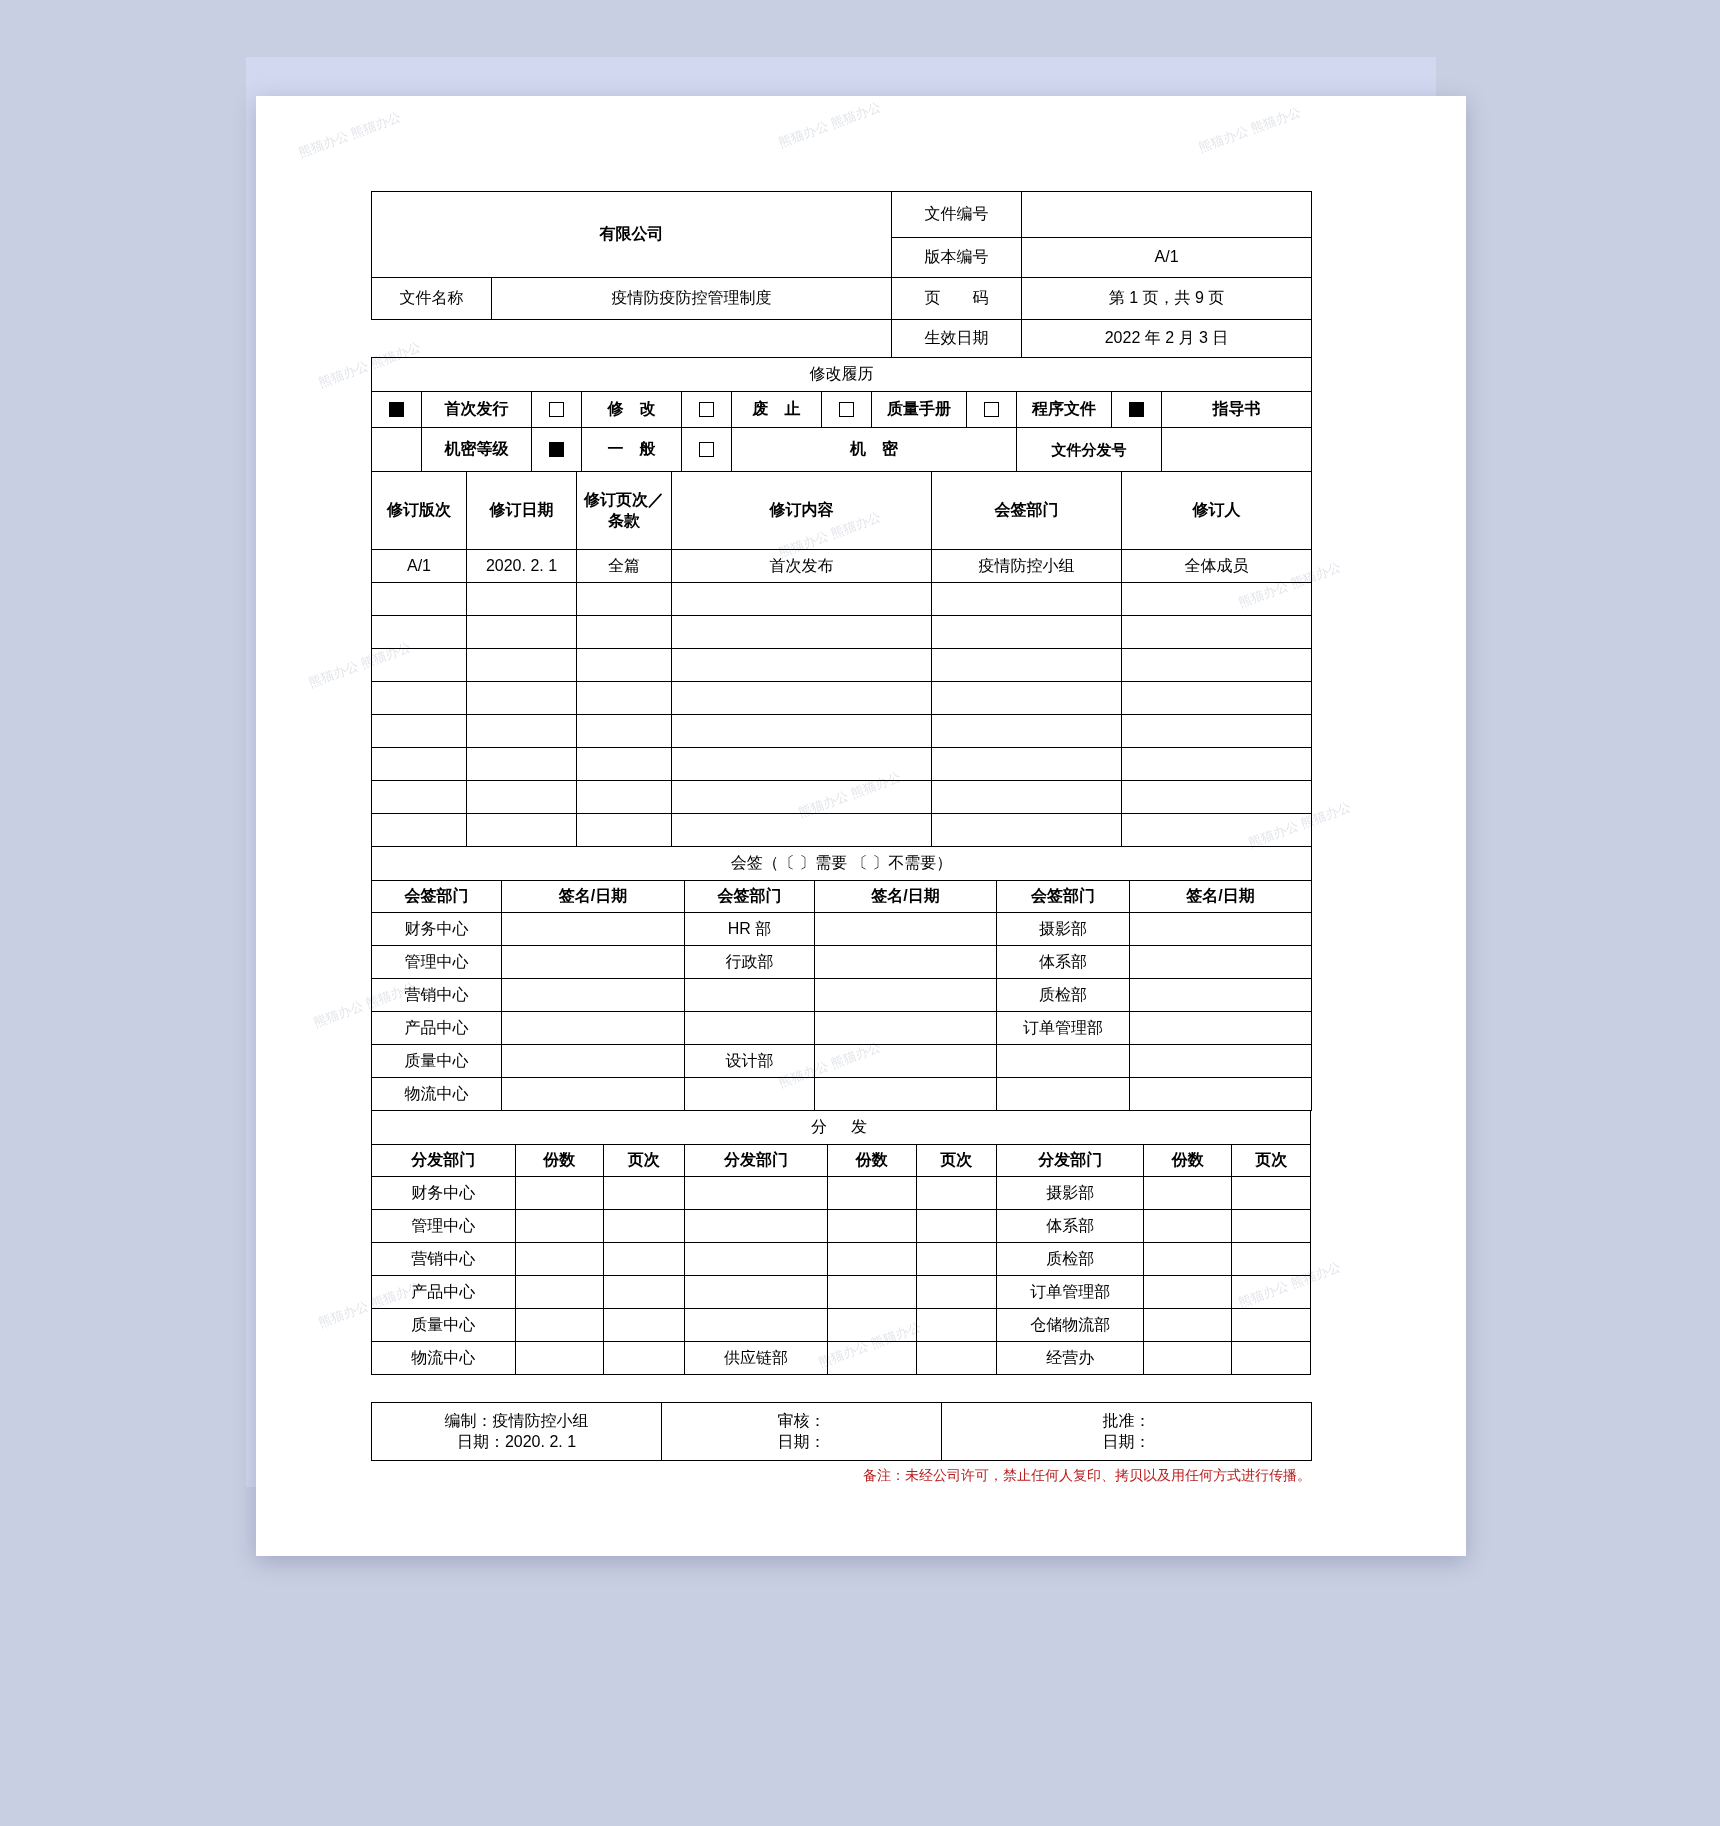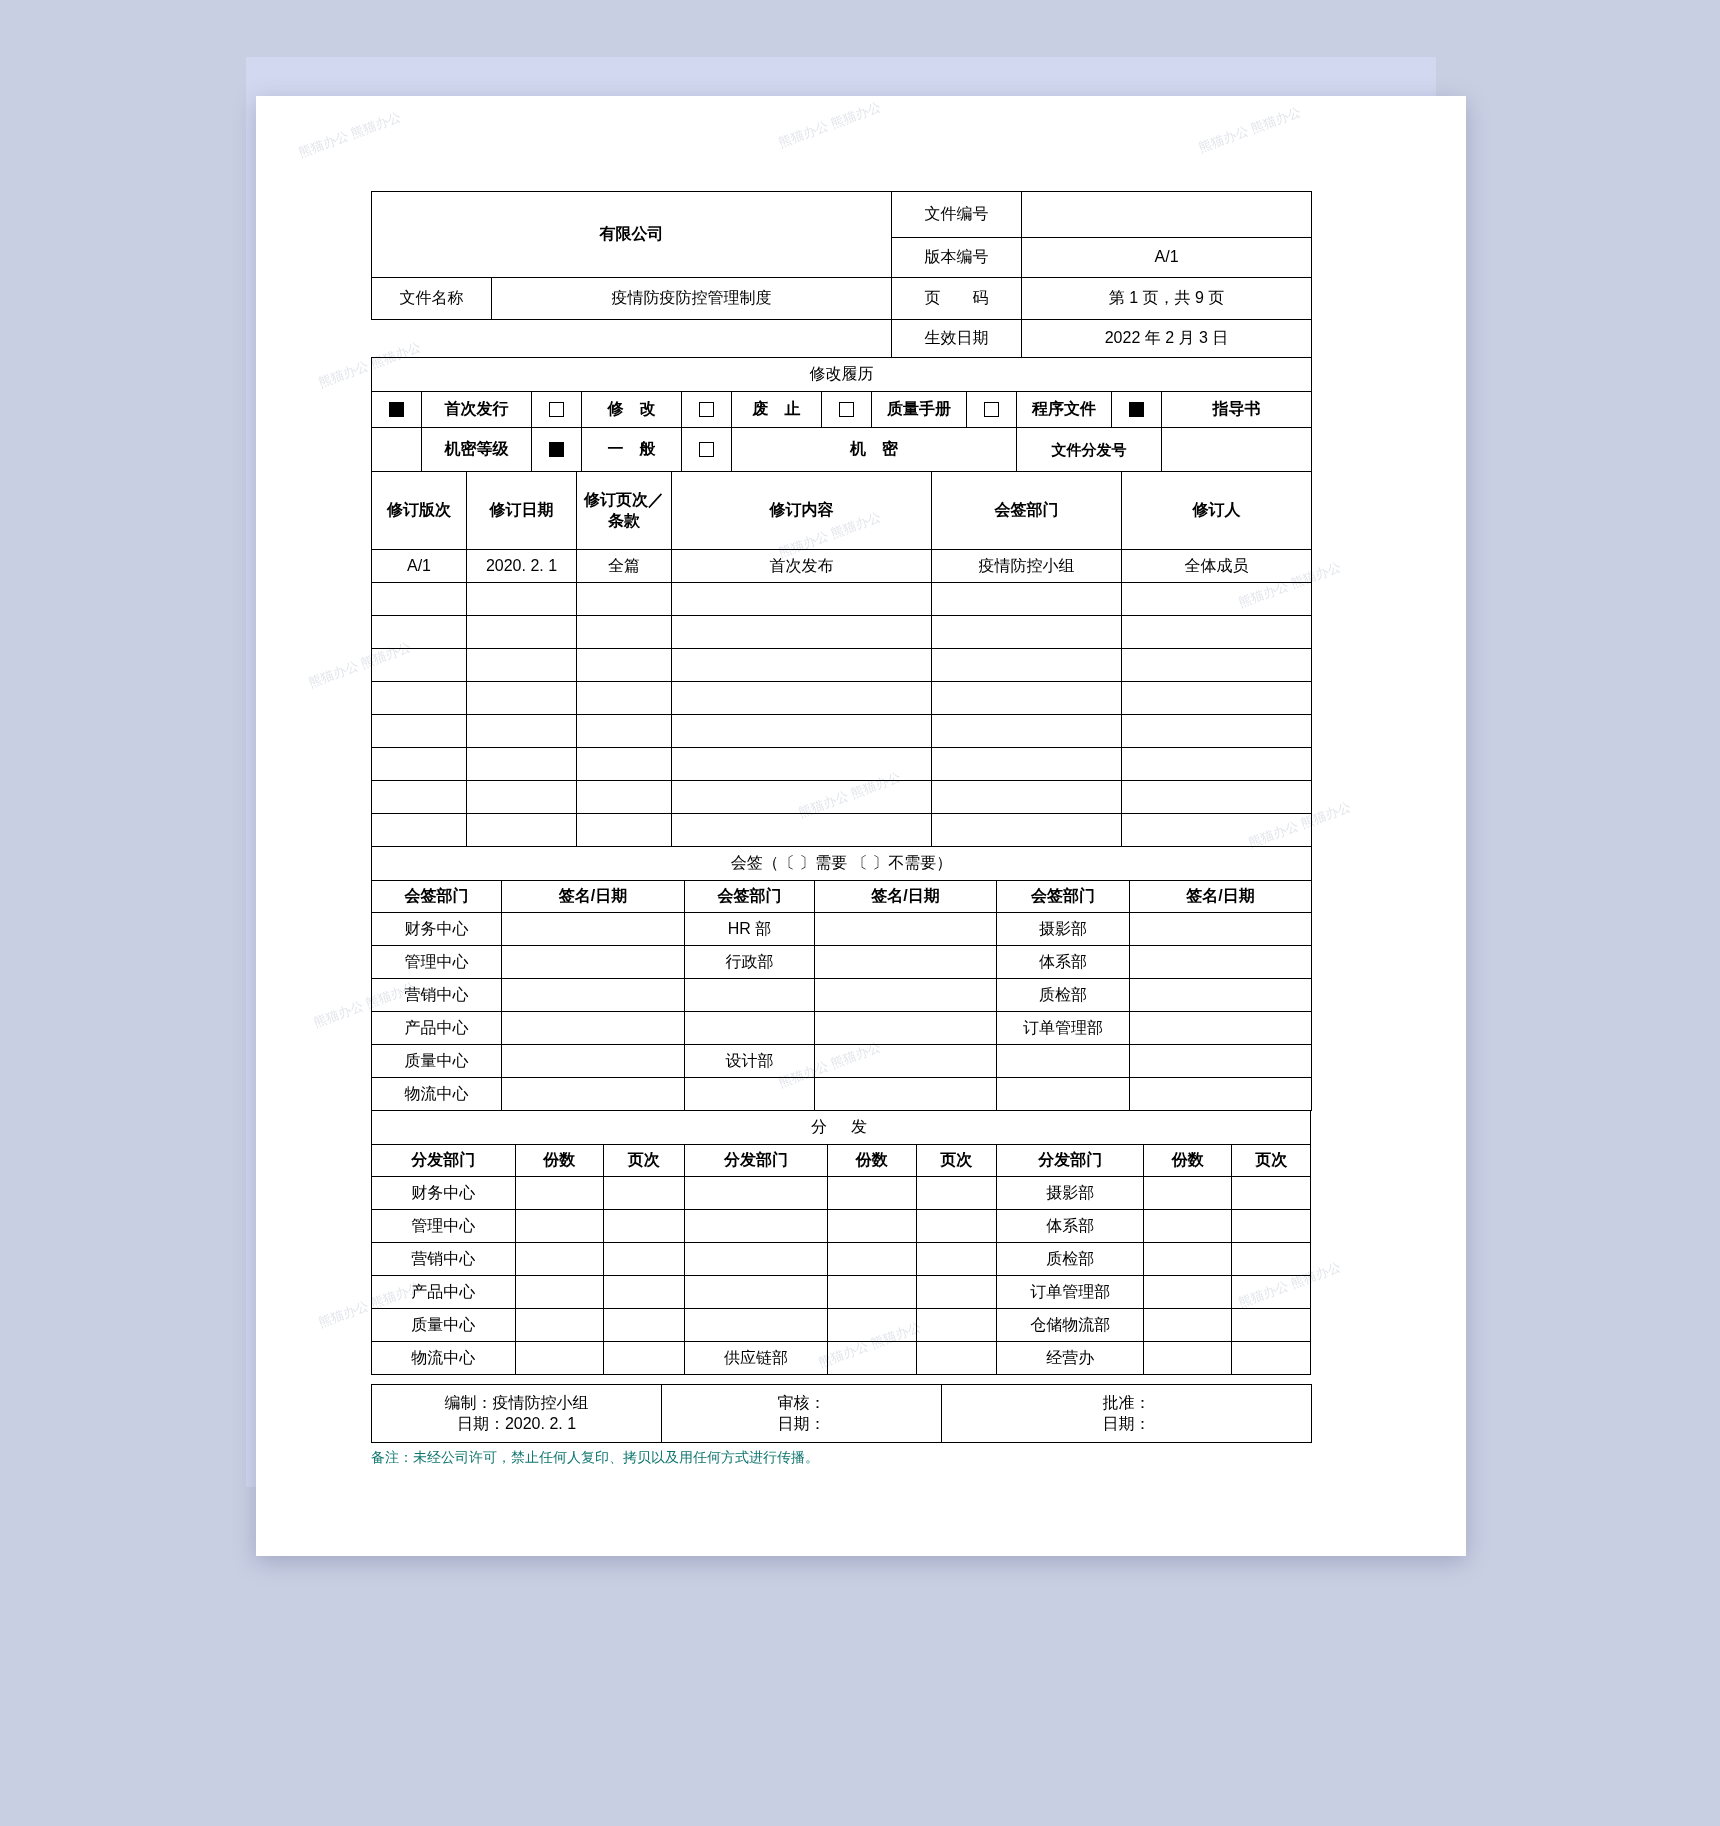--- a/index.html
+++ b/index.html
@@ -64,24 +64,24 @@
     display: inline-block;
     width: 13px;
     height: 13px;
     border: 1.5px solid #000;
     vertical-align: middle;
   }
   .box-filled { background: #000; }
   .box-empty { background: #fff; }
   .footnote {
     width: 940px;
-    text-align: left;
+    text-align: right;
     font-size: 14px;
     margin-top: 6px;
-    color: #0f766e;
+    color: #b91c1c;
     font-family: "Liberation Sans", sans-serif;
   }
   .sig-cell { font-size: 16px; line-height: 1.7; }
   
   .wm {
     position: absolute;
     font-size: 13px;
     color: rgba(120,130,160,0.22);
     white-space: nowrap;
     transform: rotate(-20deg);
@@ -447,21 +447,21 @@
         <td class="l">供应链部</td>
         <td></td>
         <td></td>
         <td class="l">经营办</td>
         <td></td>
         <td></td>
       </tr>
     </tbody>
       </table>
 
-    <table class="grid" style="margin-top:9px">
+    <table class="grid" style="margin-top:27px">
       <colgroup>
         <col style="width:290px">
           <col style="width:280px">
           <col style="width:370px">
       </colgroup>
       <tbody>
           <tr style="height:58px">
         <td class="l sig-cell">
           <div><span>编制：</span><span>疫情防控小组</span></div>
           <div><span>日期：</span><span>2020. 2. 1</span></div>

